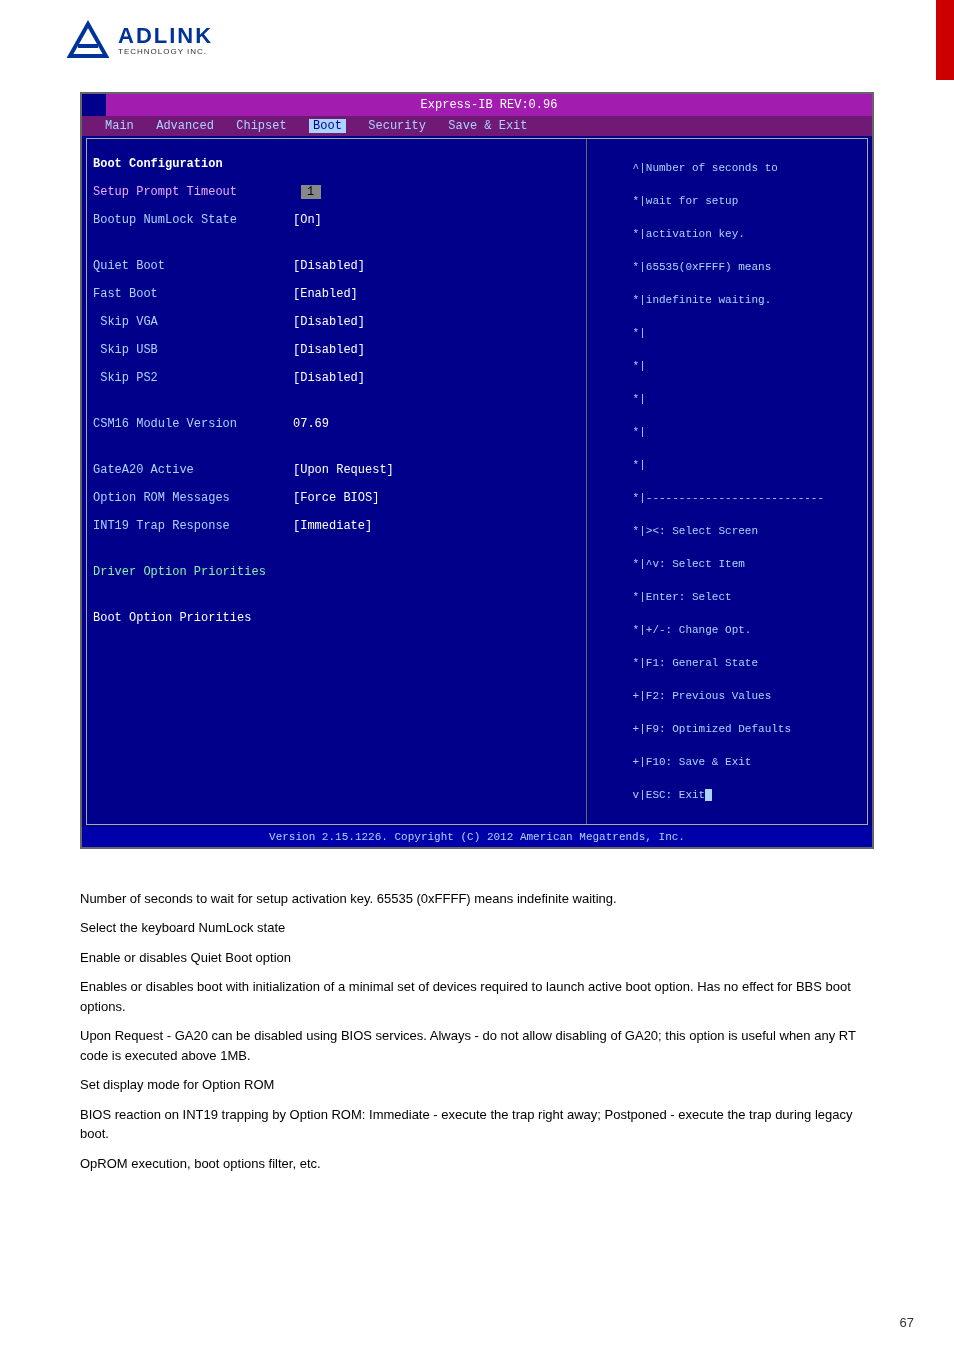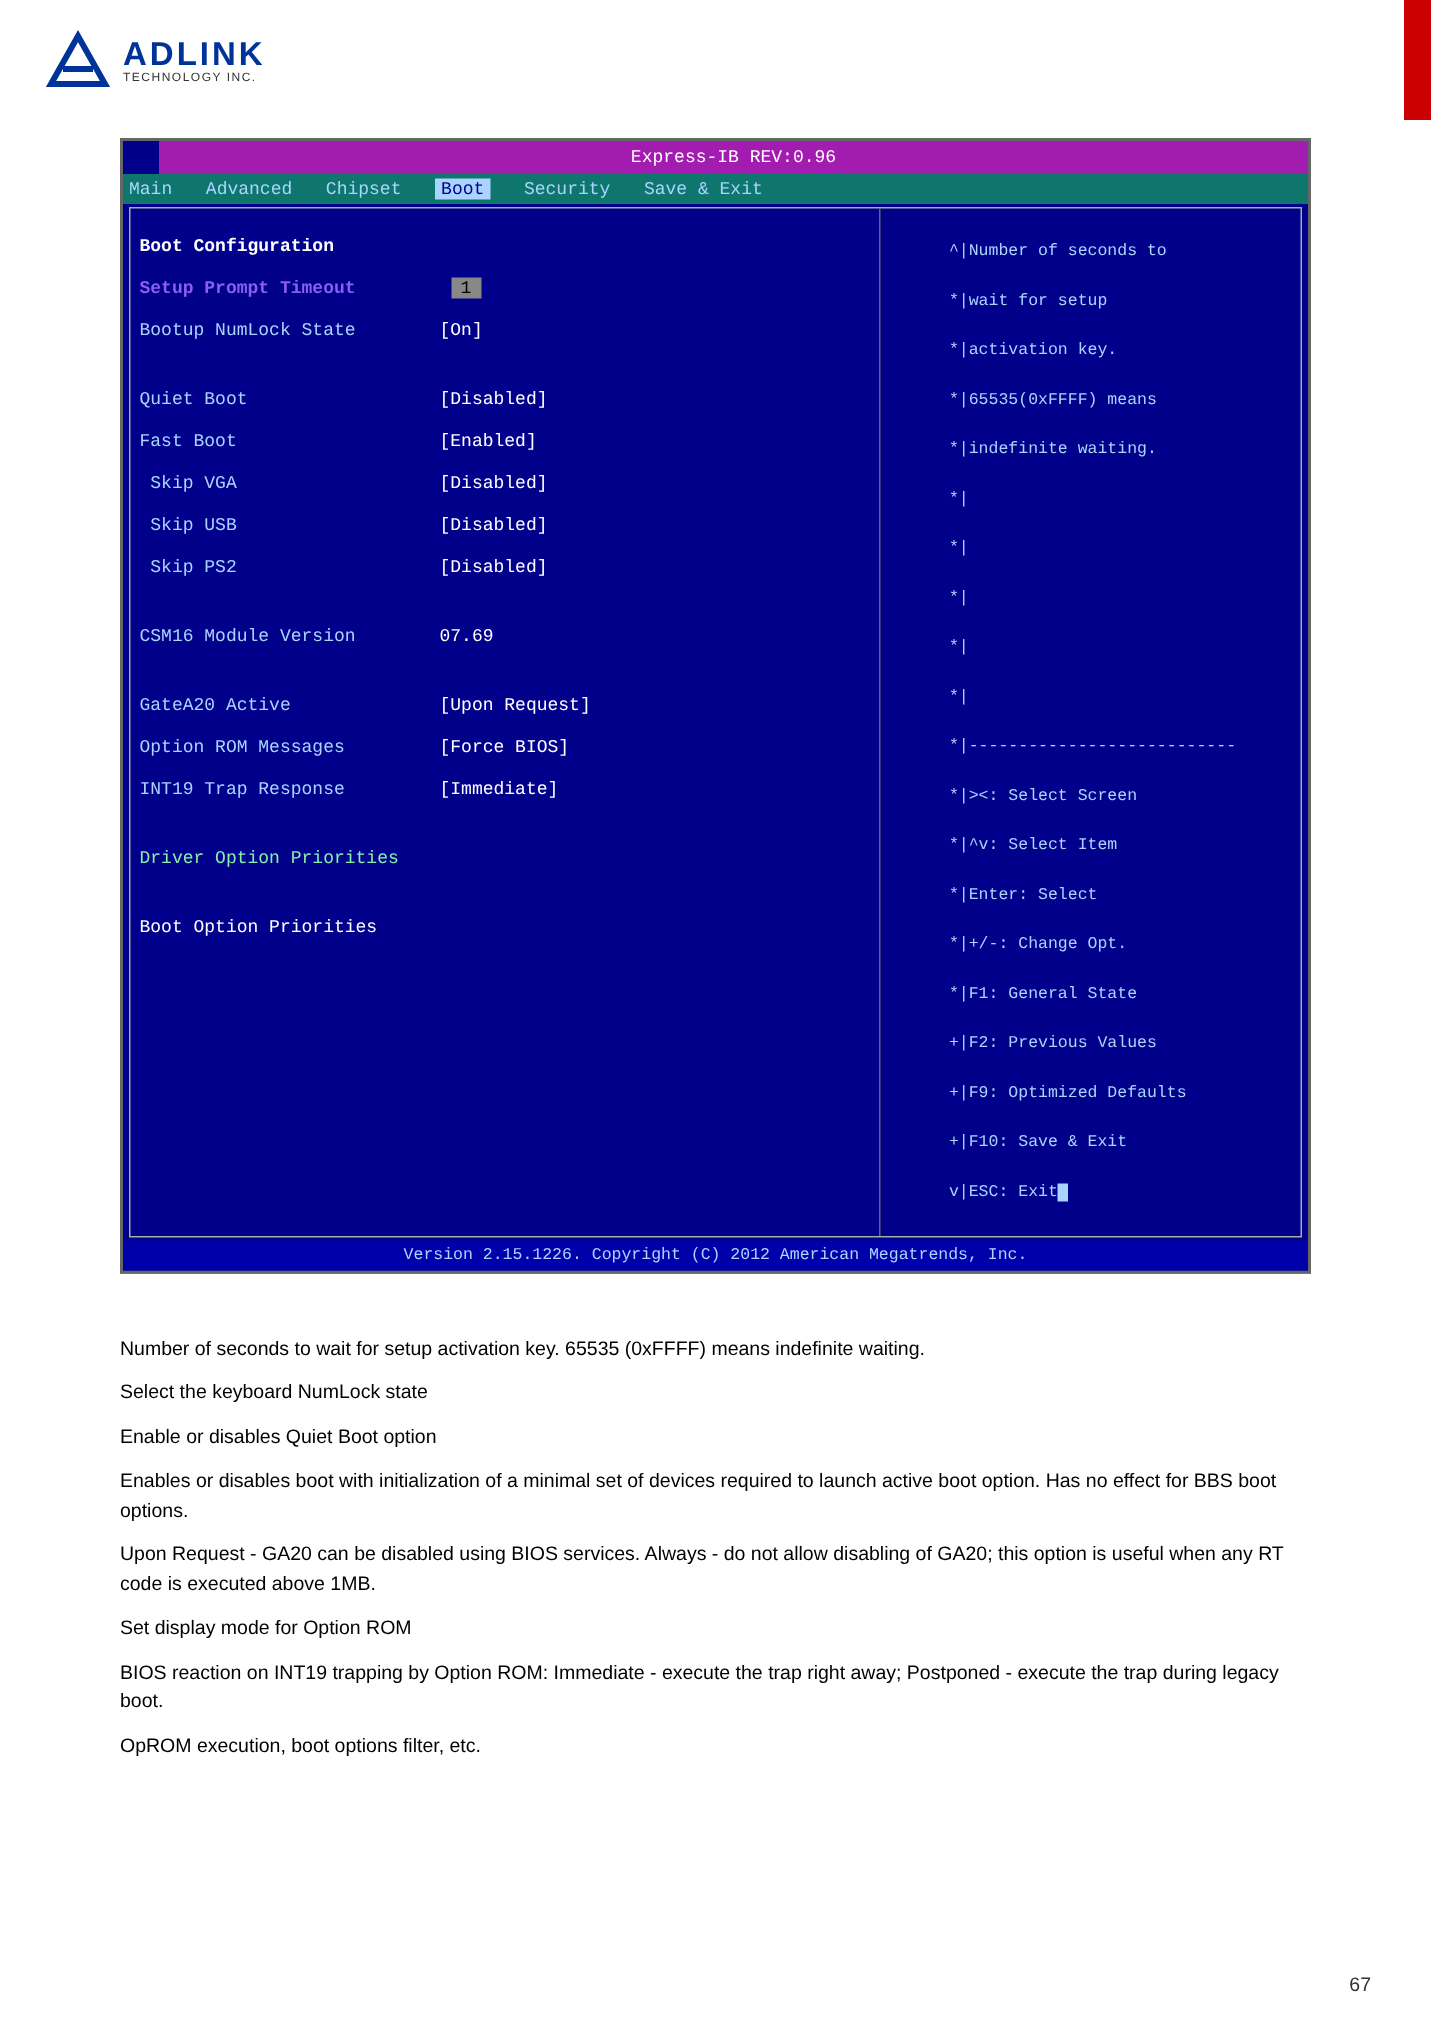--- a/index.html
+++ b/index.html
@@ -21,20 +21,21 @@
       width: 18px;
       height: 80px;
       background: #cc0000;
     }
 
     
     .header {
       padding: 18px 30px 10px 30px;
       display: flex;
       align-items: center;
+      margin-left: 36px;
     }
     .logo-container {
       display: flex;
       align-items: center;
       gap: 8px;
     }
     .logo-icon {
       width: 44px;
       height: 44px;
     }
@@ -69,22 +70,22 @@
       background: #a21caf;
       text-align: center;
       padding: 4px 0;
       color: #fff;
       font-family: 'Courier New', monospace;
       font-size: 12px;
       margin-left: 24px;
     }
 
     .bios-nav-bar {
-      background: #0f766e;
-      padding: 3px 4px;
+      background: #701a75;
+      padding: 3px 23px;
       color: #fff;
       font-family: 'Courier New', monospace;
       font-size: 12px;
     }
     .bios-nav-bar .nav-items {
       display: flex;
       gap: 4px;
     }
     .bios-nav-bar .nav-item { color: #aad4ff; }
     .bios-nav-bar .nav-item.active {
@@ -179,21 +180,21 @@
     </div>
   </div>
 
   <div style="display:flex; border:1px solid #aaa; margin:2px 4px;">
 
     <div style="flex:1; padding:4px 6px; border-right:1px solid #666; font-family:'Courier New',monospace; font-size:12px; color:#aad4ff;">
       <div class="bios-row">
         <span class="label" style="font-weight:bold; color:#ffffff;">Boot Configuration</span>
       </div>
       <div class="bios-row">
-        <span class="label" style="color:#8b5cf6;font-weight:bold;">Setup Prompt Timeout</span>
+        <span class="label" style="color:#f0abfc;">Setup Prompt Timeout</span>
         <span style="display:inline-block; background:#888888; color:#000; padding:0 6px; margin-left:8px; min-width:20px;">1</span>
       </div>
       <div class="bios-row">
         <span class="label">Bootup NumLock State</span>
         <span class="value">[On]</span>
       </div>
       <div style="height:4px;"></div>
       <div class="bios-row">
         <span class="label">Quiet Boot</span>
         <span class="value">[Disabled]</span>

